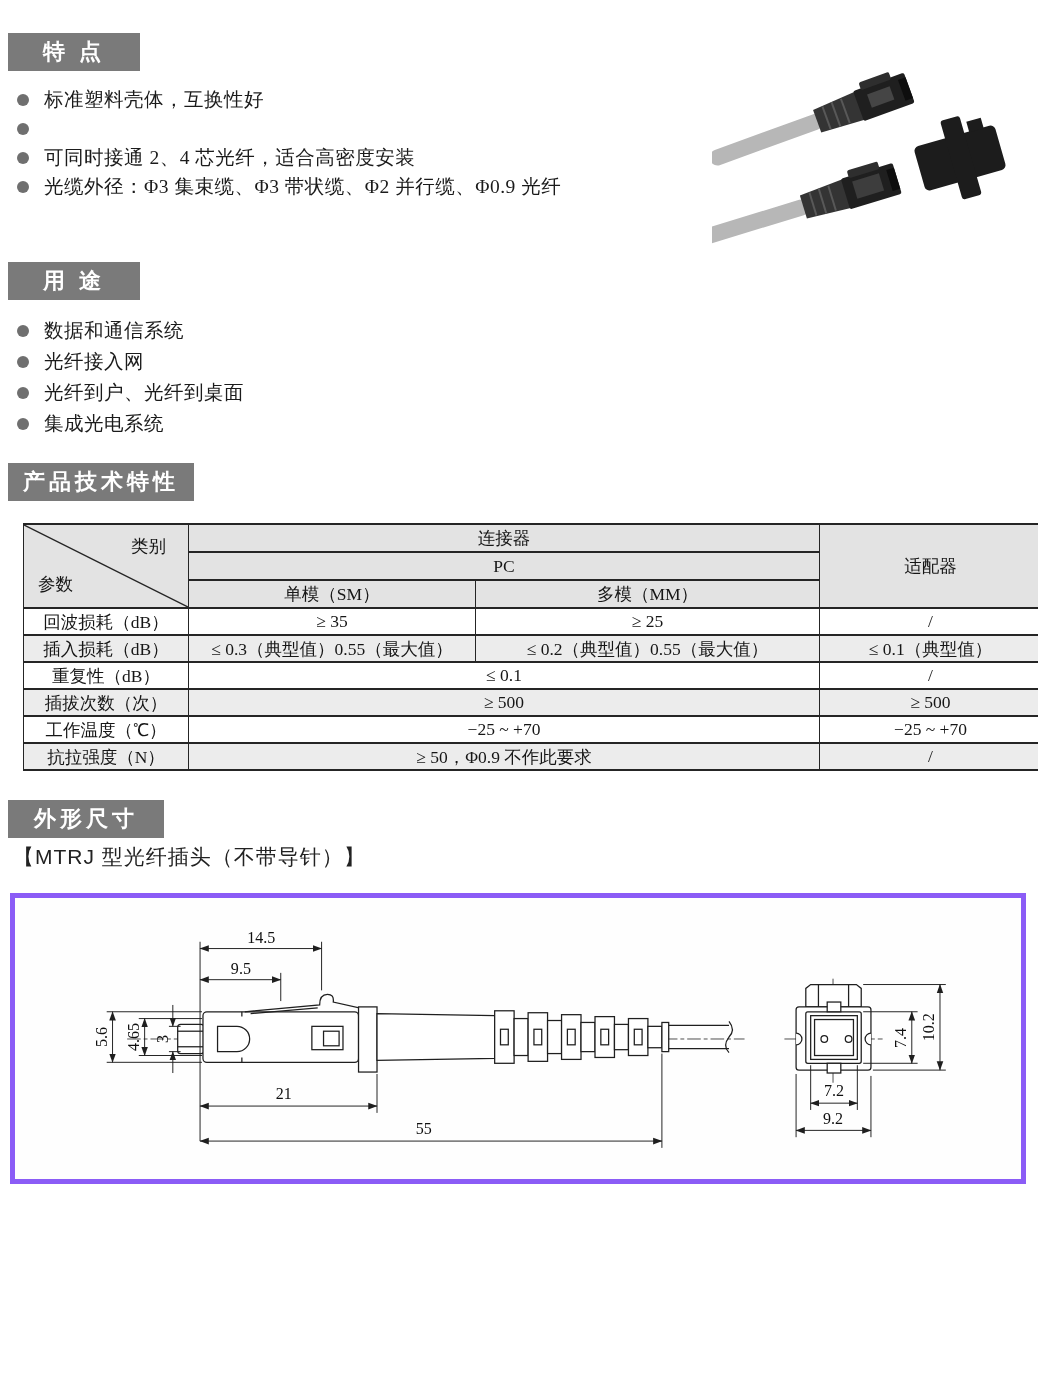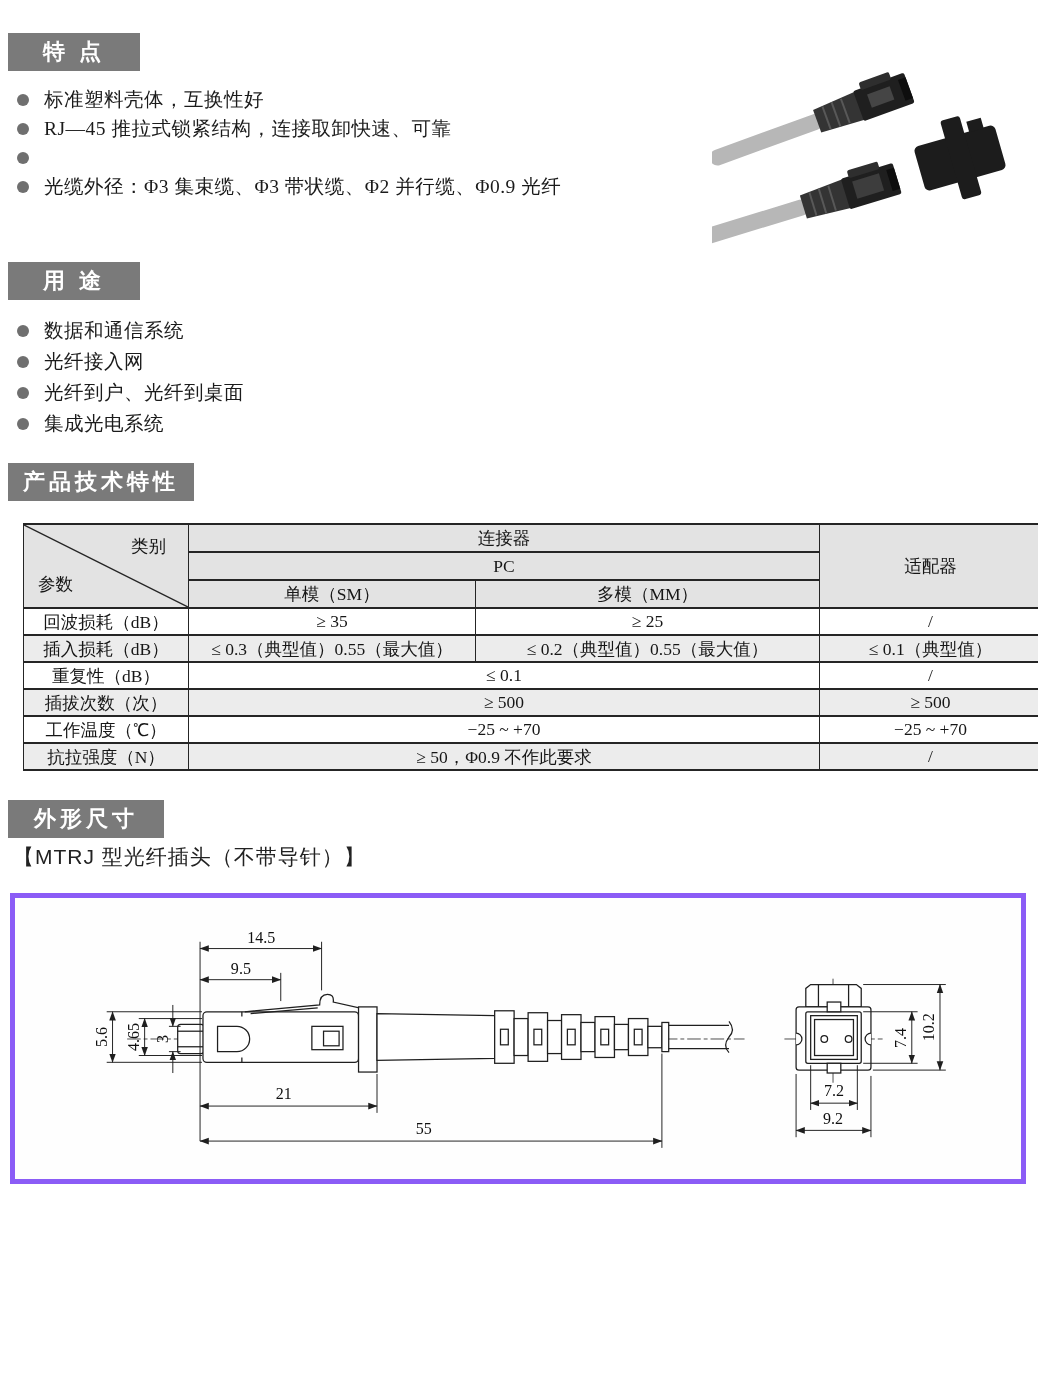--- a/index.html
+++ b/index.html
@@ -63,24 +63,24 @@
 <div class="page">
 
   <div class="bar" style="left:8px; top:33px; width:132px; height:38px;">特 点</div>
   <ul class="blist" style="left:10px; top:85px; width:700px;">
     <li>
         <span class="dot"></span>
         <span>标准塑料壳体，互换性好</span>
       </li>
     <li>
         <span class="dot"></span>
-        <span>RJ—45 推拉式锁紧结构，连接取卸快速、可靠</span>
       </li>
     <li>
         <span class="dot"></span>
+        <span>可同时接通 2、4 芯光纤，适合高密度安装</span>
       </li>
     <li>
         <span class="dot"></span>
         <span>光缆外径：Φ3 集束缆、Φ3 带状缆、Φ2 并行缆、Φ0.9 光纤</span>
       </li>
   </ul>
 
   <div class="photo">
     <svg viewBox="0 0 322 200">
 

